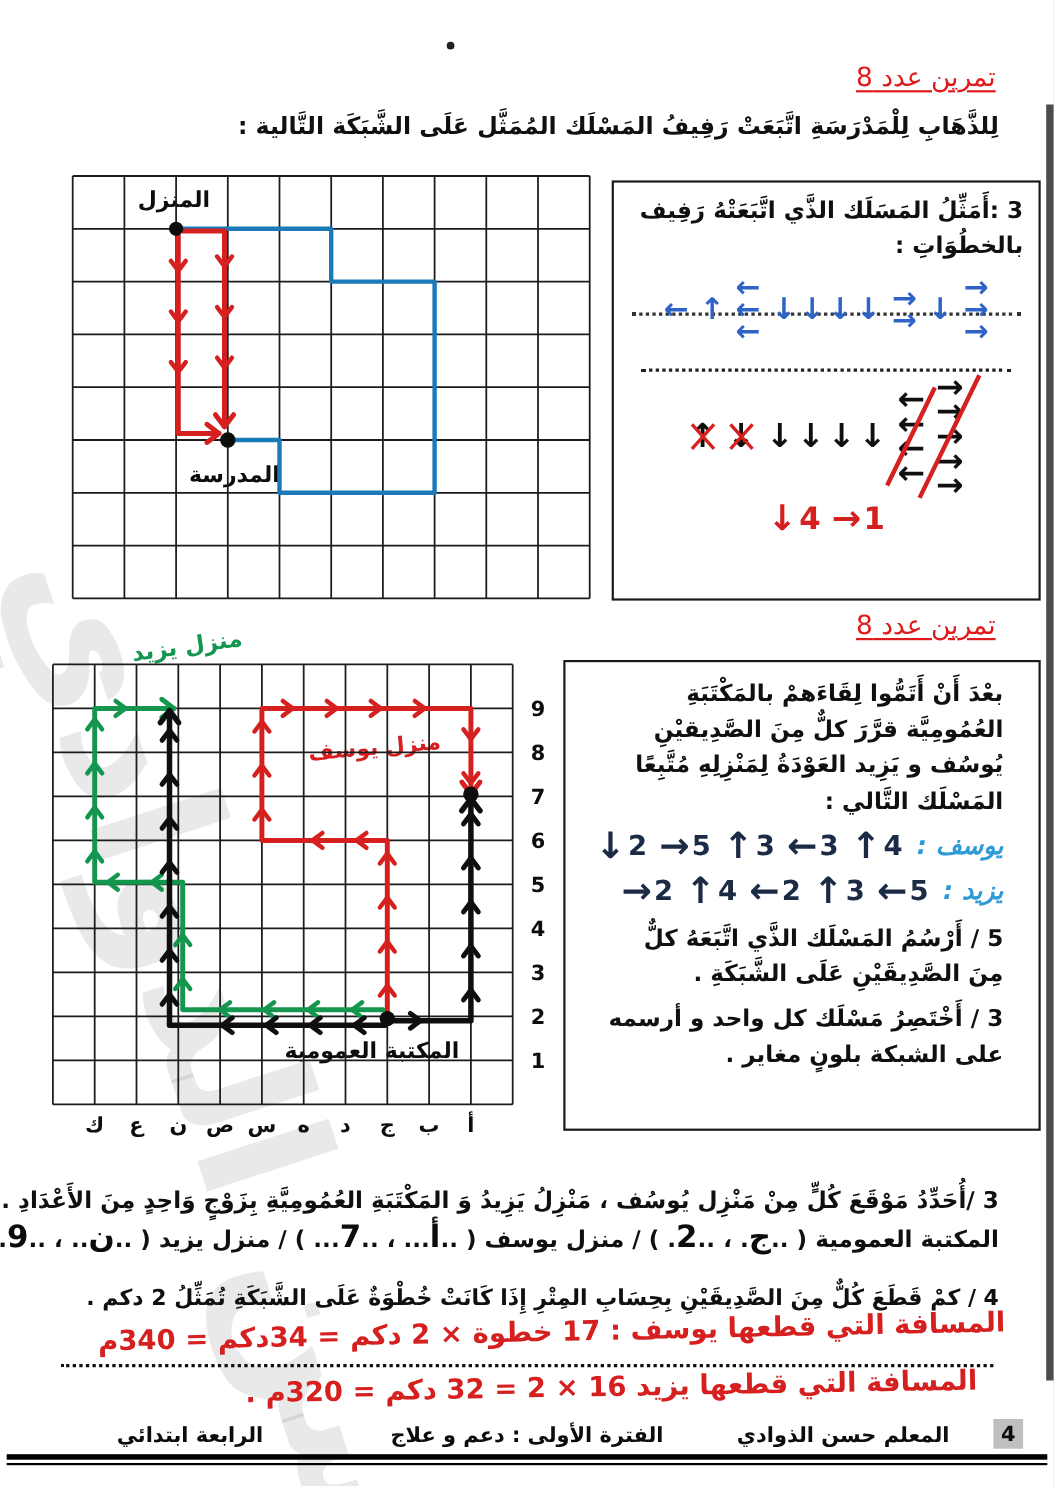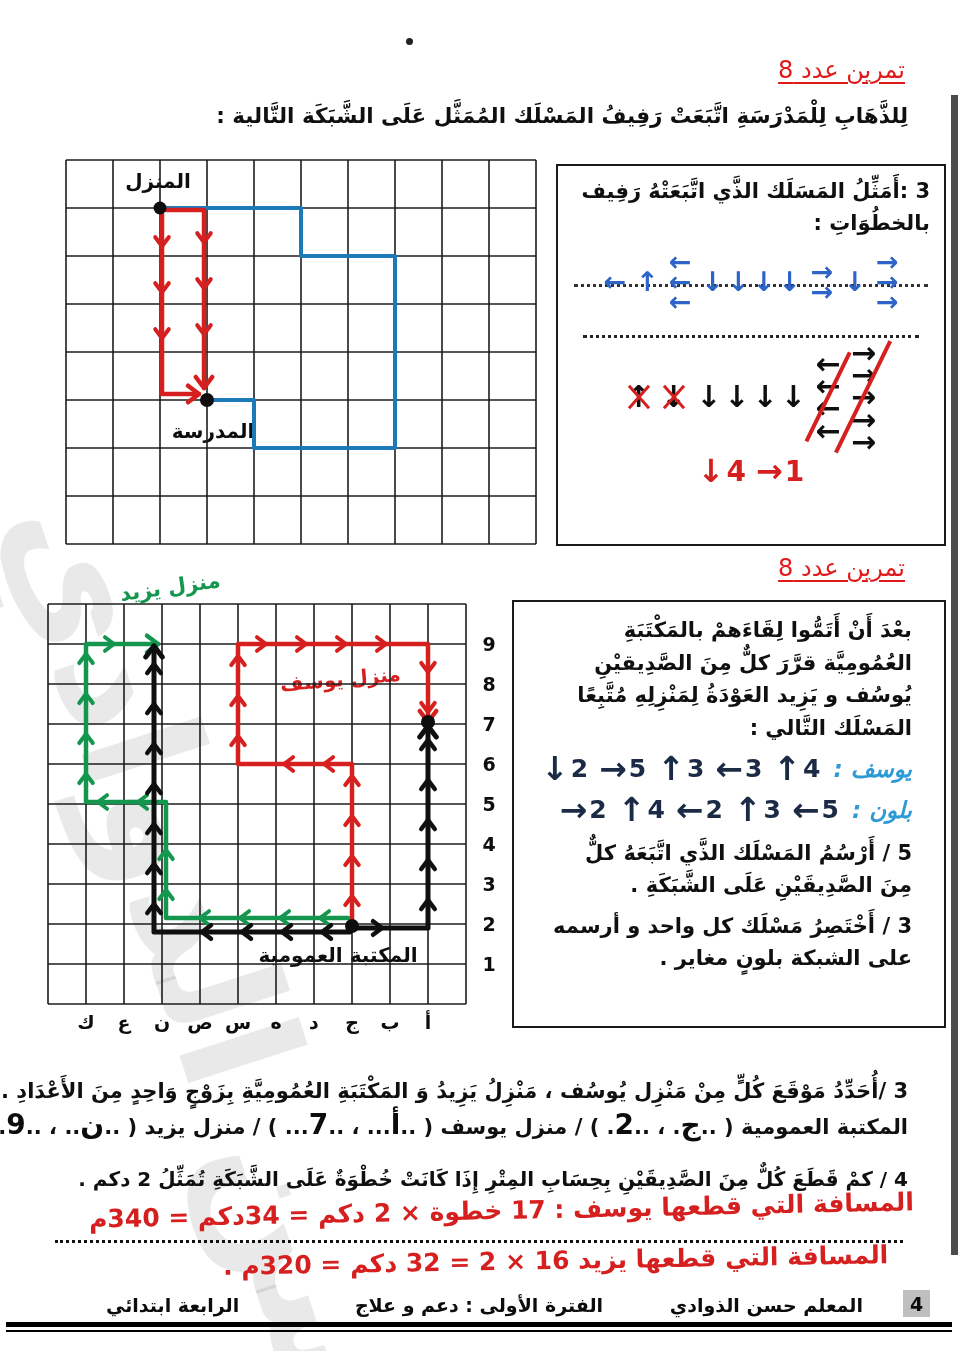--- a/index.html
+++ b/index.html
@@ -294,21 +294,21 @@
             <span class="sq-a">→</span>
             <span class="sq-n">5</span>
           </span>
           <span class="pair">
             <span class="sq-a">↓</span>
             <span class="sq-n">2</span>
           </span>
         </span>
     </div>
     <div class="seqline">
-      <span class="seq-label">بلون :</span>
+      <span class="seq-label">يزيد :</span>
       <span style="display:flex;gap:11px;" id="yazid-steps">
           <span class="pair">
             <span class="sq-a">←</span>
             <span class="sq-n">5</span>
           </span>
           <span class="pair">
             <span class="sq-a">↑</span>
             <span class="sq-n">3</span>
           </span>
           <span class="pair">

